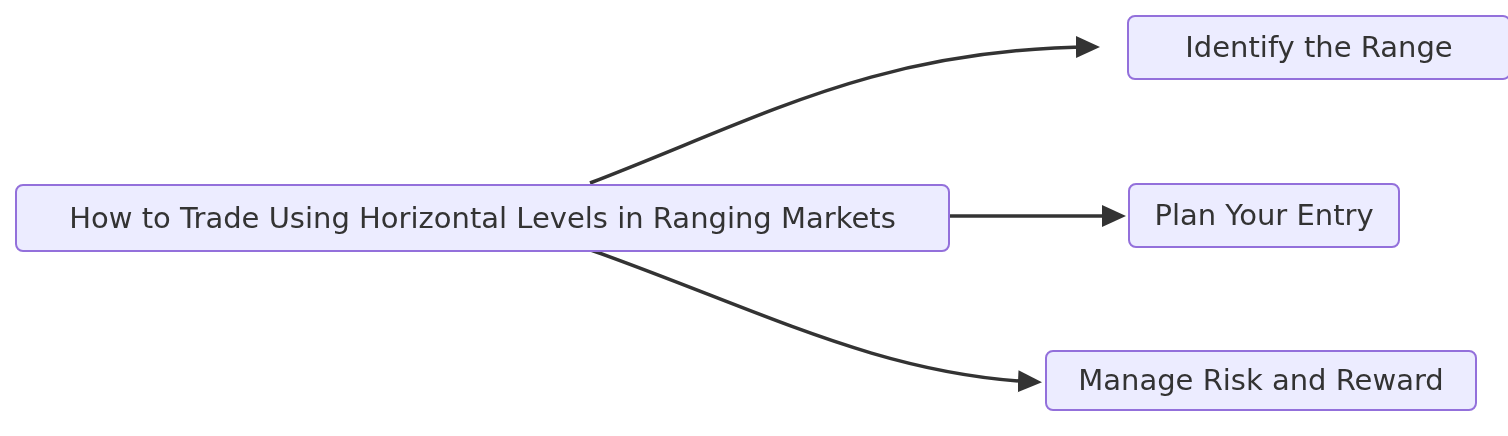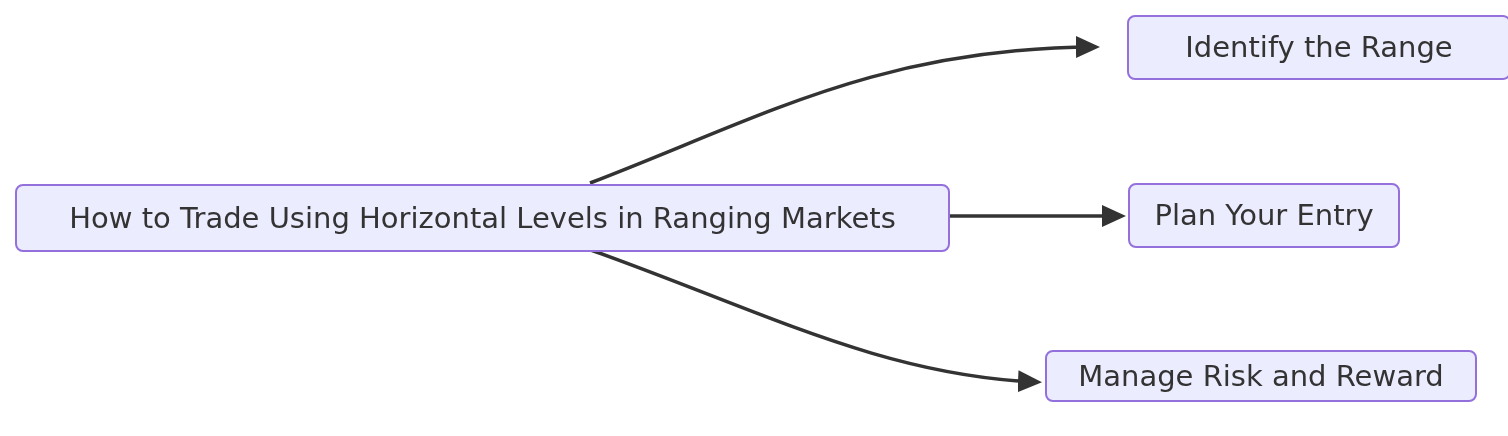--- a/index.html
+++ b/index.html
@@ -70,17 +70,17 @@
   </div>
 
   <div class="node" style="left:1127px; top:15px; width:384px; height:65px;">
     <span class="node-label">Identify the Range</span>
   </div>
 
   <div class="node" style="left:1128px; top:183px; width:272px; height:65px;">
     <span class="node-label">Plan Your Entry</span>
   </div>
 
-  <div class="node" style="left:1045px; top:350px; width:432px; height:52px;">
+  <div class="node" style="left:1045px; top:350px; width:432px; height:61px;">
     <span class="node-label">Manage Risk and Reward</span>
   </div>
 
 </div>
 
 </body></html>

